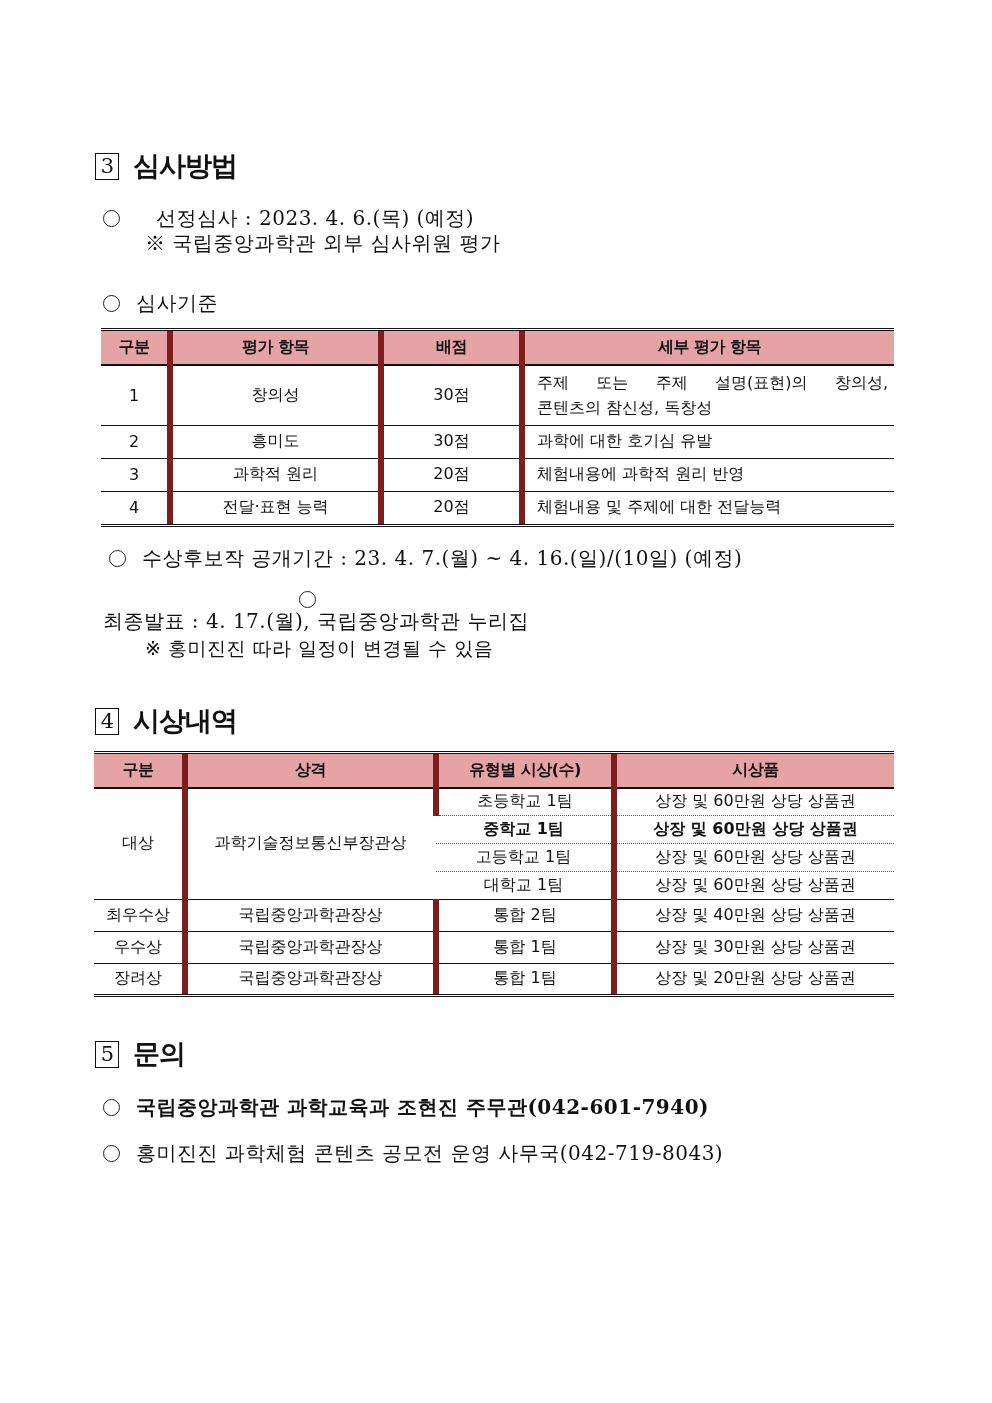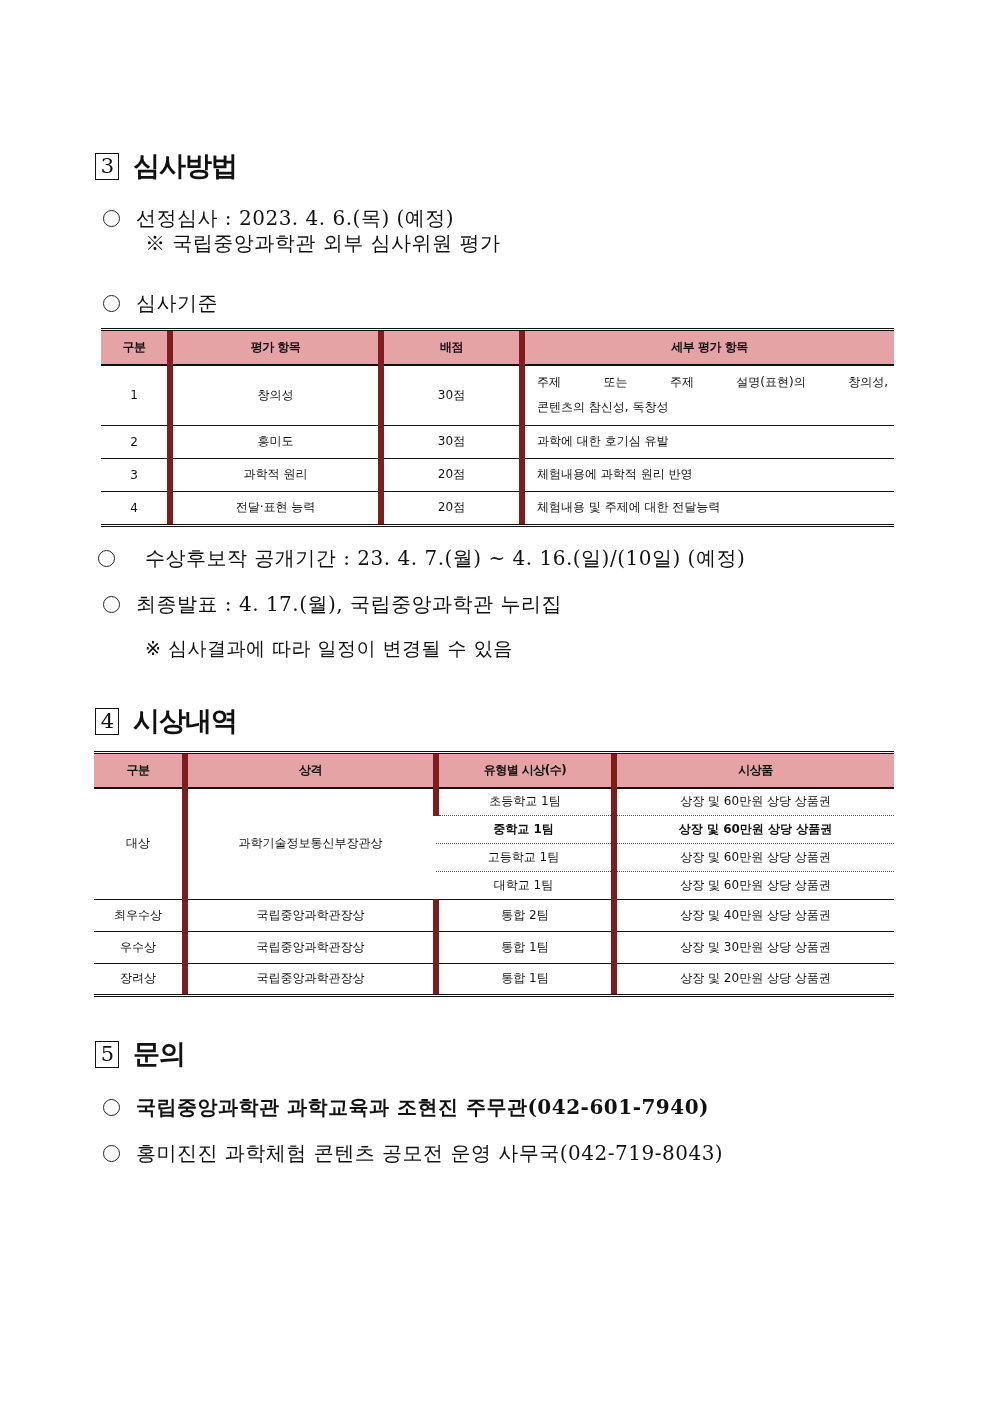--- a/index.html
+++ b/index.html
@@ -24,42 +24,42 @@
     display: flex; align-items: center;
   }
   .circle {
     display: inline-block; width: 15px; height: 15px; border: 1.3px solid #222;
     border-radius: 50%; margin-right: 16px;
   }
   .note { font-size: 20px; white-space: nowrap; letter-spacing: 0.5px; }
   table {
     border-collapse: collapse;
     font-family: "DejaVu Sans", "Liberation Sans", sans-serif;
-    font-size: 12px; color: #111;
+    font-size: 16px; color: #111;
   }
   .tbl-wrap { border-top: 3px double #111; border-bottom: 3px double #111; }
   th {
     background: #e5a3a6; font-weight: bold; height: 33px;
     border-bottom: 2px solid #111; letter-spacing: -0.5px;
   }
   td, th { border-left: 6px solid #7f1d1d; text-align: center; padding: 0; }
   td:first-child, th:first-child { border-left: none; }
   td { border-top: 1px solid #111; }
   .left { text-align: left; padding-left: 12px; }
   .dotted td.dot { border-top: 1px dotted #555; }
 </style>
 </head>
 <body>
 
 <div class="abs section-title" style="left:95px; top:148px;">
   <span class="boxnum">3</span>
   <span>심사방법</span>
 </div>
 
-<div class="abs line" style="left:103px; top:205px;">
+<div class="abs line" style="left:103px; top:205px;gap:20px;">
   <span class="circle"></span>
   <span>선정심사 : 2023. 4. 6.(목) (예정)</span>
 </div>
 <div class="abs note" style="left:145px; top:230px;">※ 국립중앙과학관 외부 심사위원 평가</div>
 
 <div class="abs line" style="left:103px; top:290px;">
   <span class="circle"></span>
   <span>심사기준</span>
 </div>
 
@@ -102,29 +102,29 @@
     <tr style="height:33px;">
       <td>4</td>
       <td>전달·표현 능력</td>
       <td>20점</td>
       <td class="left">체험내용 및 주제에 대한 전달능력</td>
     </tr>
   </tbody>
     </table>
 </div>
 
-<div class="abs line" style="left:98px; top:545px;gap:14px;">
+<div class="abs line" style="left:109px; top:545px;">
   <span class="circle"></span>
   <span>수상후보작 공개기간 : 23. 4. 7.(월) ~ 4. 16.(일)/(10일) (예정)</span>
 </div>
-<div class="abs line" style="left:103px; top:591px;">
+<div class="abs line" style="left:103px; top:591px;flex-direction:column;">
   <span class="circle"></span>
   <span>최종발표 : 4. 17.(월), 국립중앙과학관 누리집</span>
 </div>
-<div class="abs note" style="left:145px; top:636px; font-family:'DejaVu Sans', sans-serif; font-size:19px;">※ 심사결과에 따라 일정이 변경될 수 있음</div>
+<div class="abs note" style="left:145px; top:636px; font-family:'DejaVu Sans', sans-serif; font-size:19px;">※ 홍미진진 따라 일정이 변경될 수 있음</div>
 
 <div class="abs section-title" style="left:95px; top:703px;">
   <span class="boxnum">4</span>
   <span>시상내역</span>
 </div>
 
 <div class="abs tbl-wrap" style="left:94px; top:751px; width:800px;">
   <table style="width:800px;">
     <colgroup>
         <col style="width:91px">

